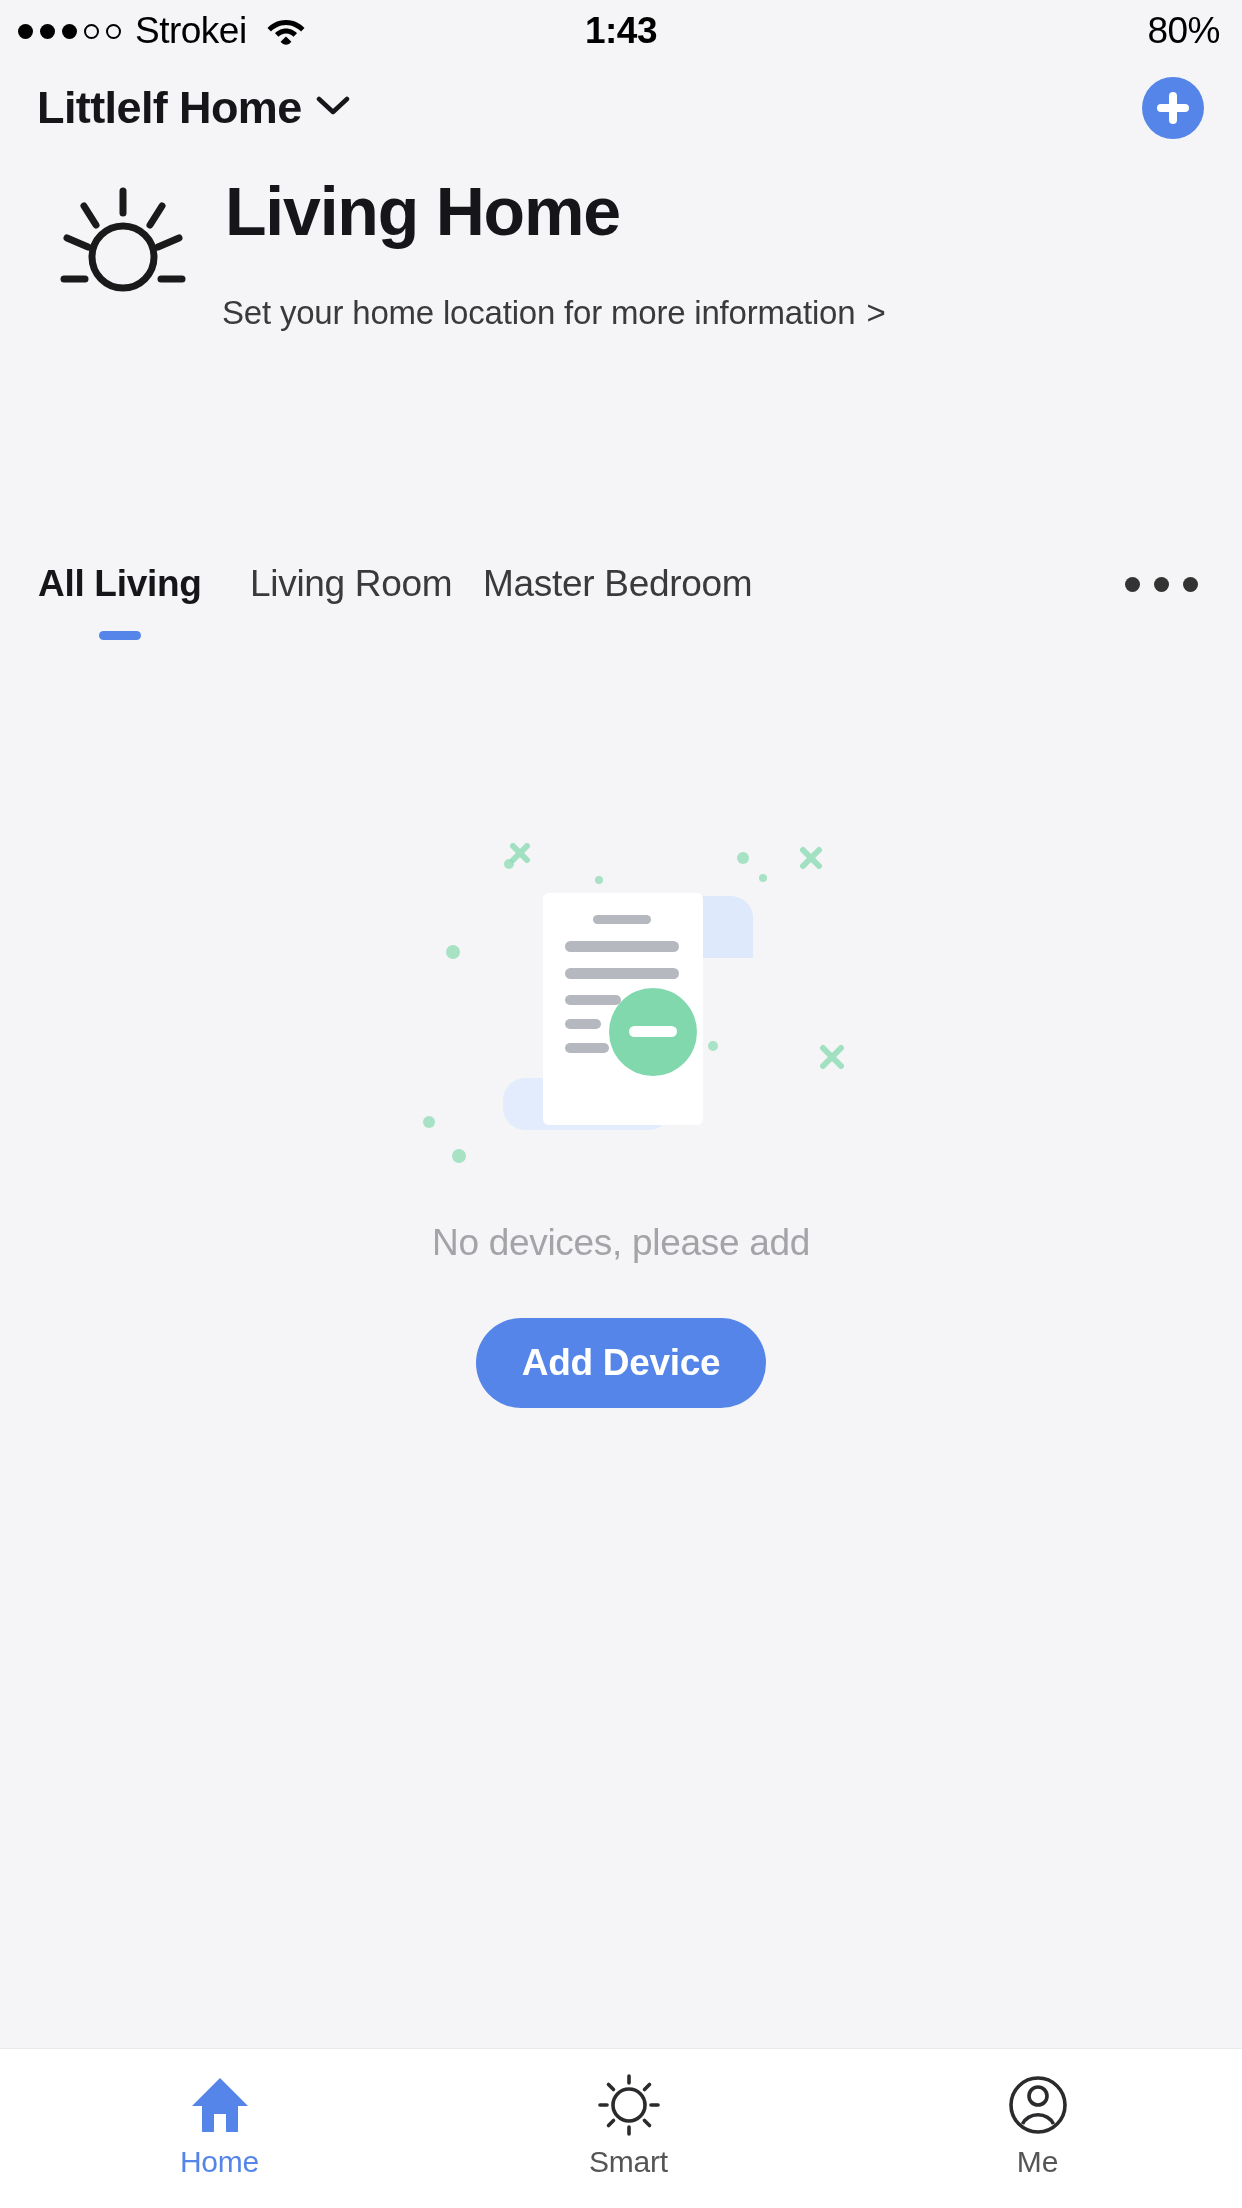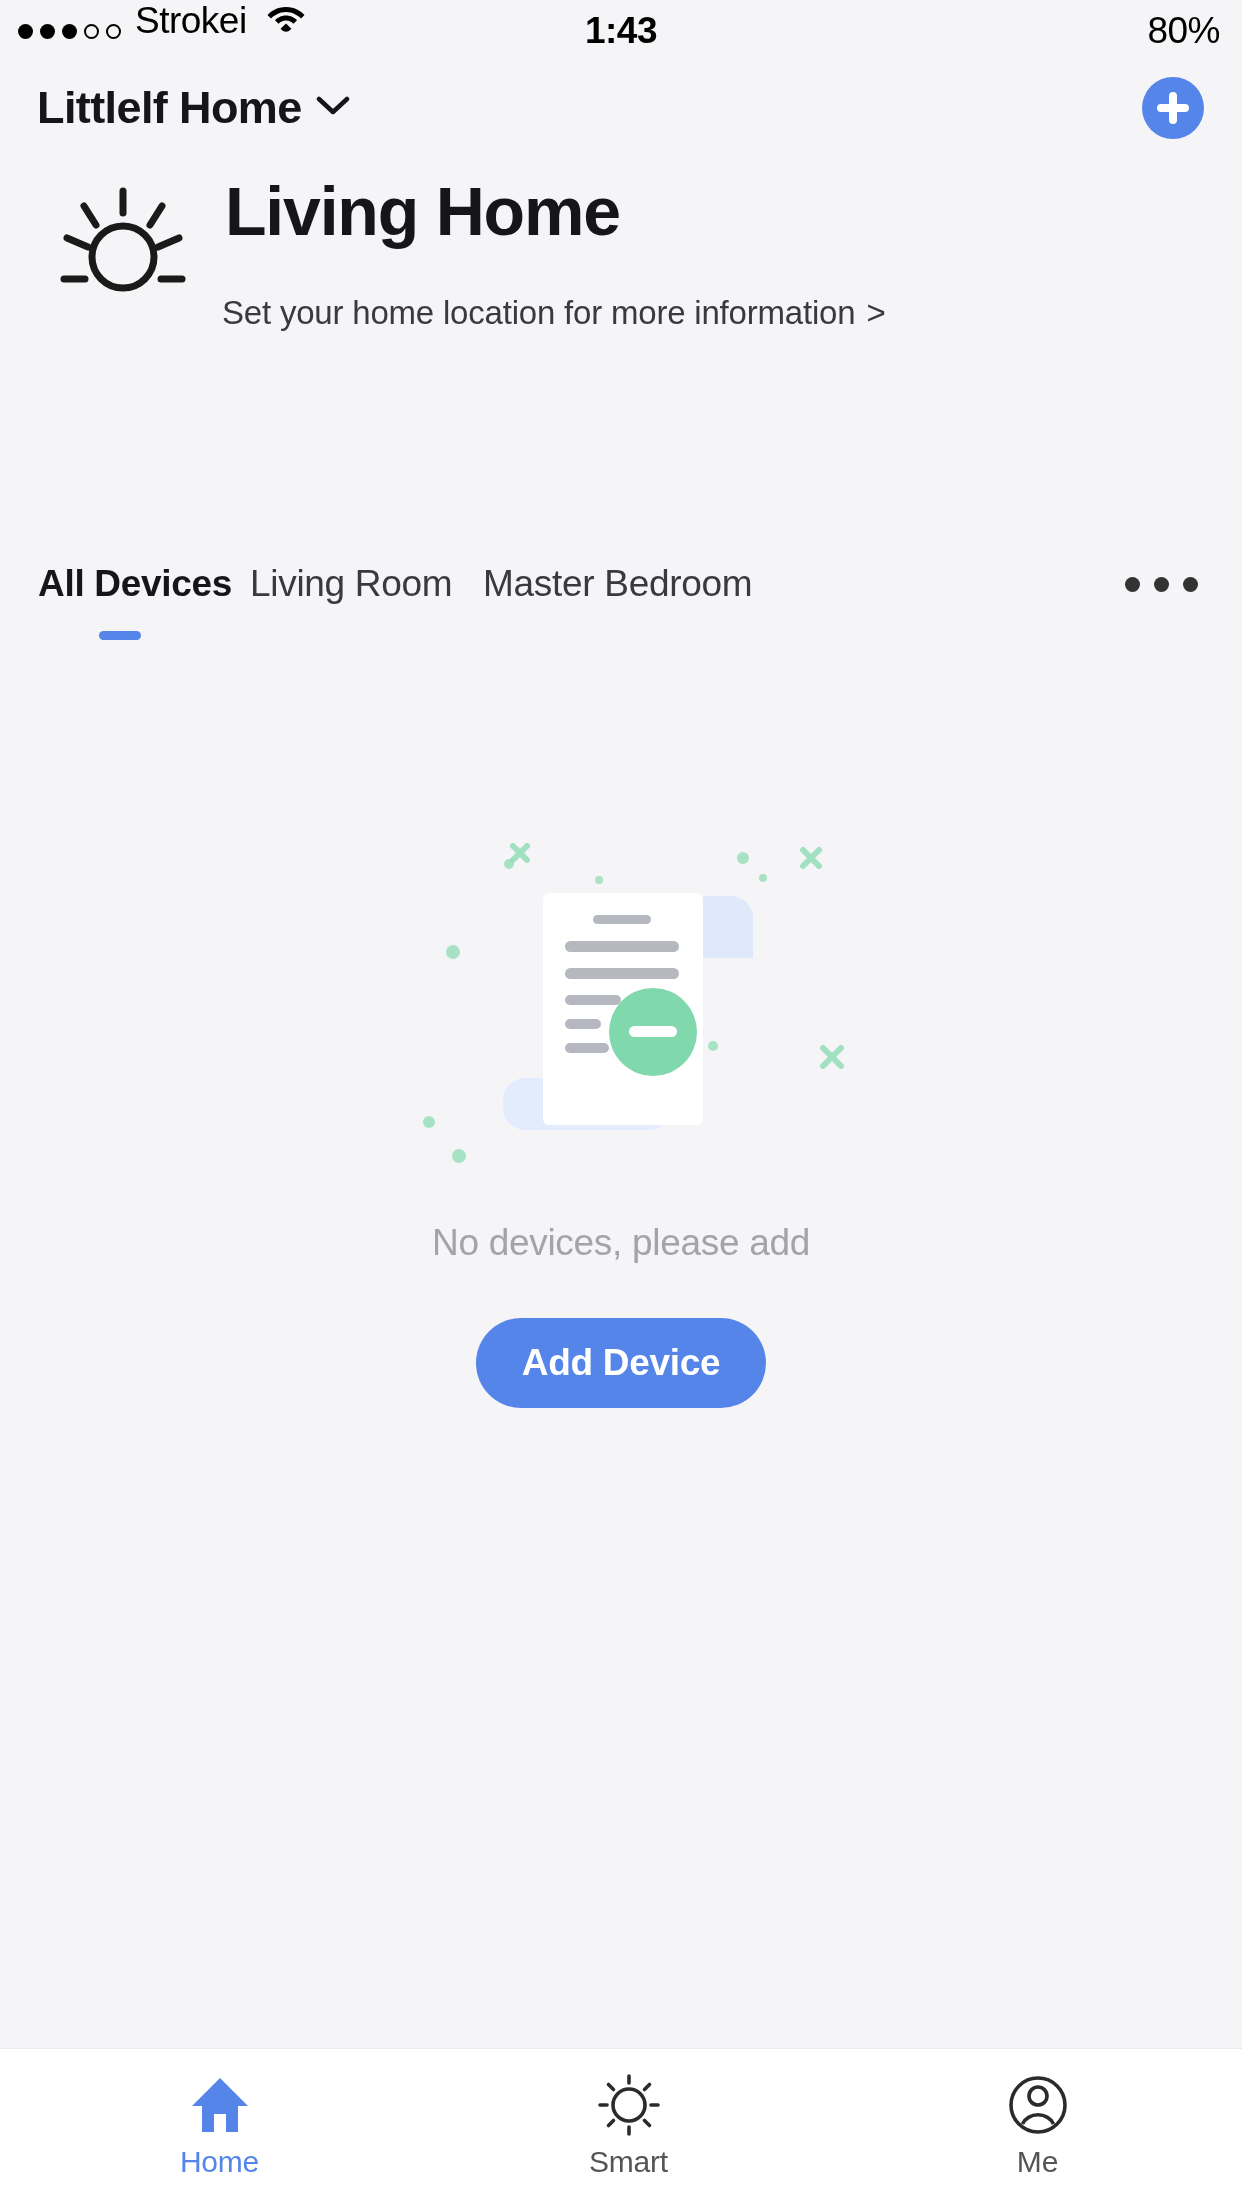--- a/index.html
+++ b/index.html
@@ -9,21 +9,21 @@
     font-family:"Liberation Sans", sans-serif;
     overflow:hidden;
   }
   .screen { position:relative; width:1242px; height:2208px; background:#f5f5f7; }
 
   
   .statusbar {
     position:absolute; top:0; left:0; width:1242px; height:62px;
     display:flex; align-items:center;
   }
-  .sb-left { position:absolute; left:18px; top:0; height:62px; display:flex; gap:9px; }
+  .sb-left { position:absolute; left:18px; top:0; height:62px; display:flex; align-items:center; gap:9px; }
   .dots { display:flex; align-items:center; gap:7px; }
   .dot { width:15px; height:15px; border-radius:50%; background:#000; }
   .dot.hollow { background:transparent; border:2.5px solid #000; }
   .carrier { font-size:37px; font-weight:400; color:#000; letter-spacing:-0.5px; margin-left:5px;}
   .wifi-ic { margin-left:10px; display:block; }
   .sb-time {
     position:absolute; left:0; width:1242px; text-align:center; top:0; height:62px;
     line-height:62px; font-size:37px; font-weight:700; color:#000; letter-spacing:-0.5px;
   }
   .sb-right {
@@ -159,21 +159,21 @@
       </svg>
     </span>
     <div class="welcome-title">Living Home</div>
     <div class="welcome-sub">
       <span>Set your home location for more information</span>
       <span class="sub-arrow">&gt;</span>
     </div>
   </div>
 
   <div class="tabs">
-    <div class="tab active" style="left:38px;">All Devices</div>
+    <div class="tab active" style="left:38px;">All Living</div>
     <div class="tab-underline" style="left:99px; top:68px;"></div>
     <div class="tab" style="left:250px;">Living Room</div>
     <div class="tab" style="left:483px;">Master Bedroom</div>
     <div class="tab-more" style="left:1125px; top:14px;">
       <span class="d"></span>
         <span class="d"></span>
         <span class="d"></span>
     </div>
   </div>
 

